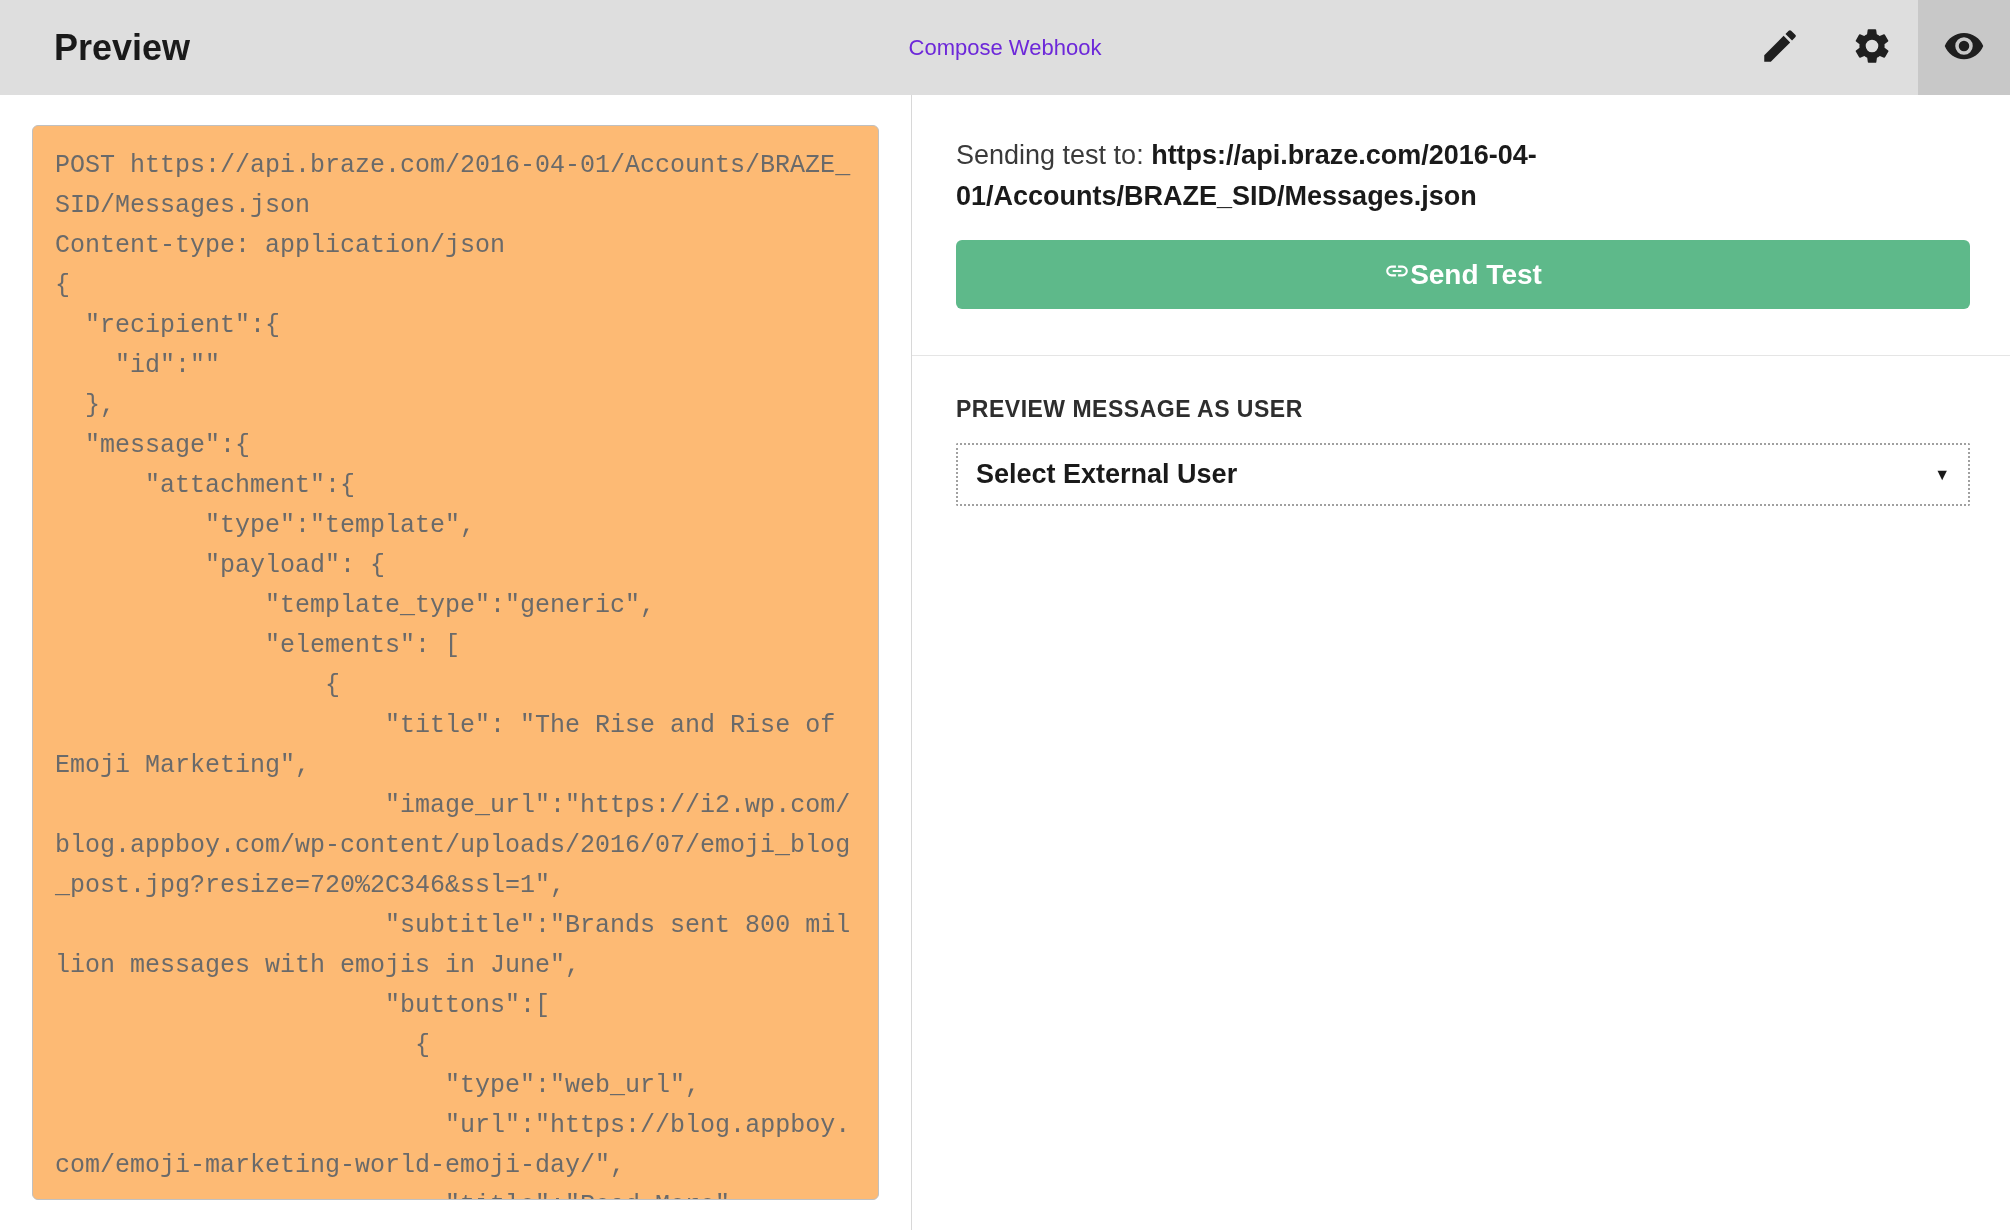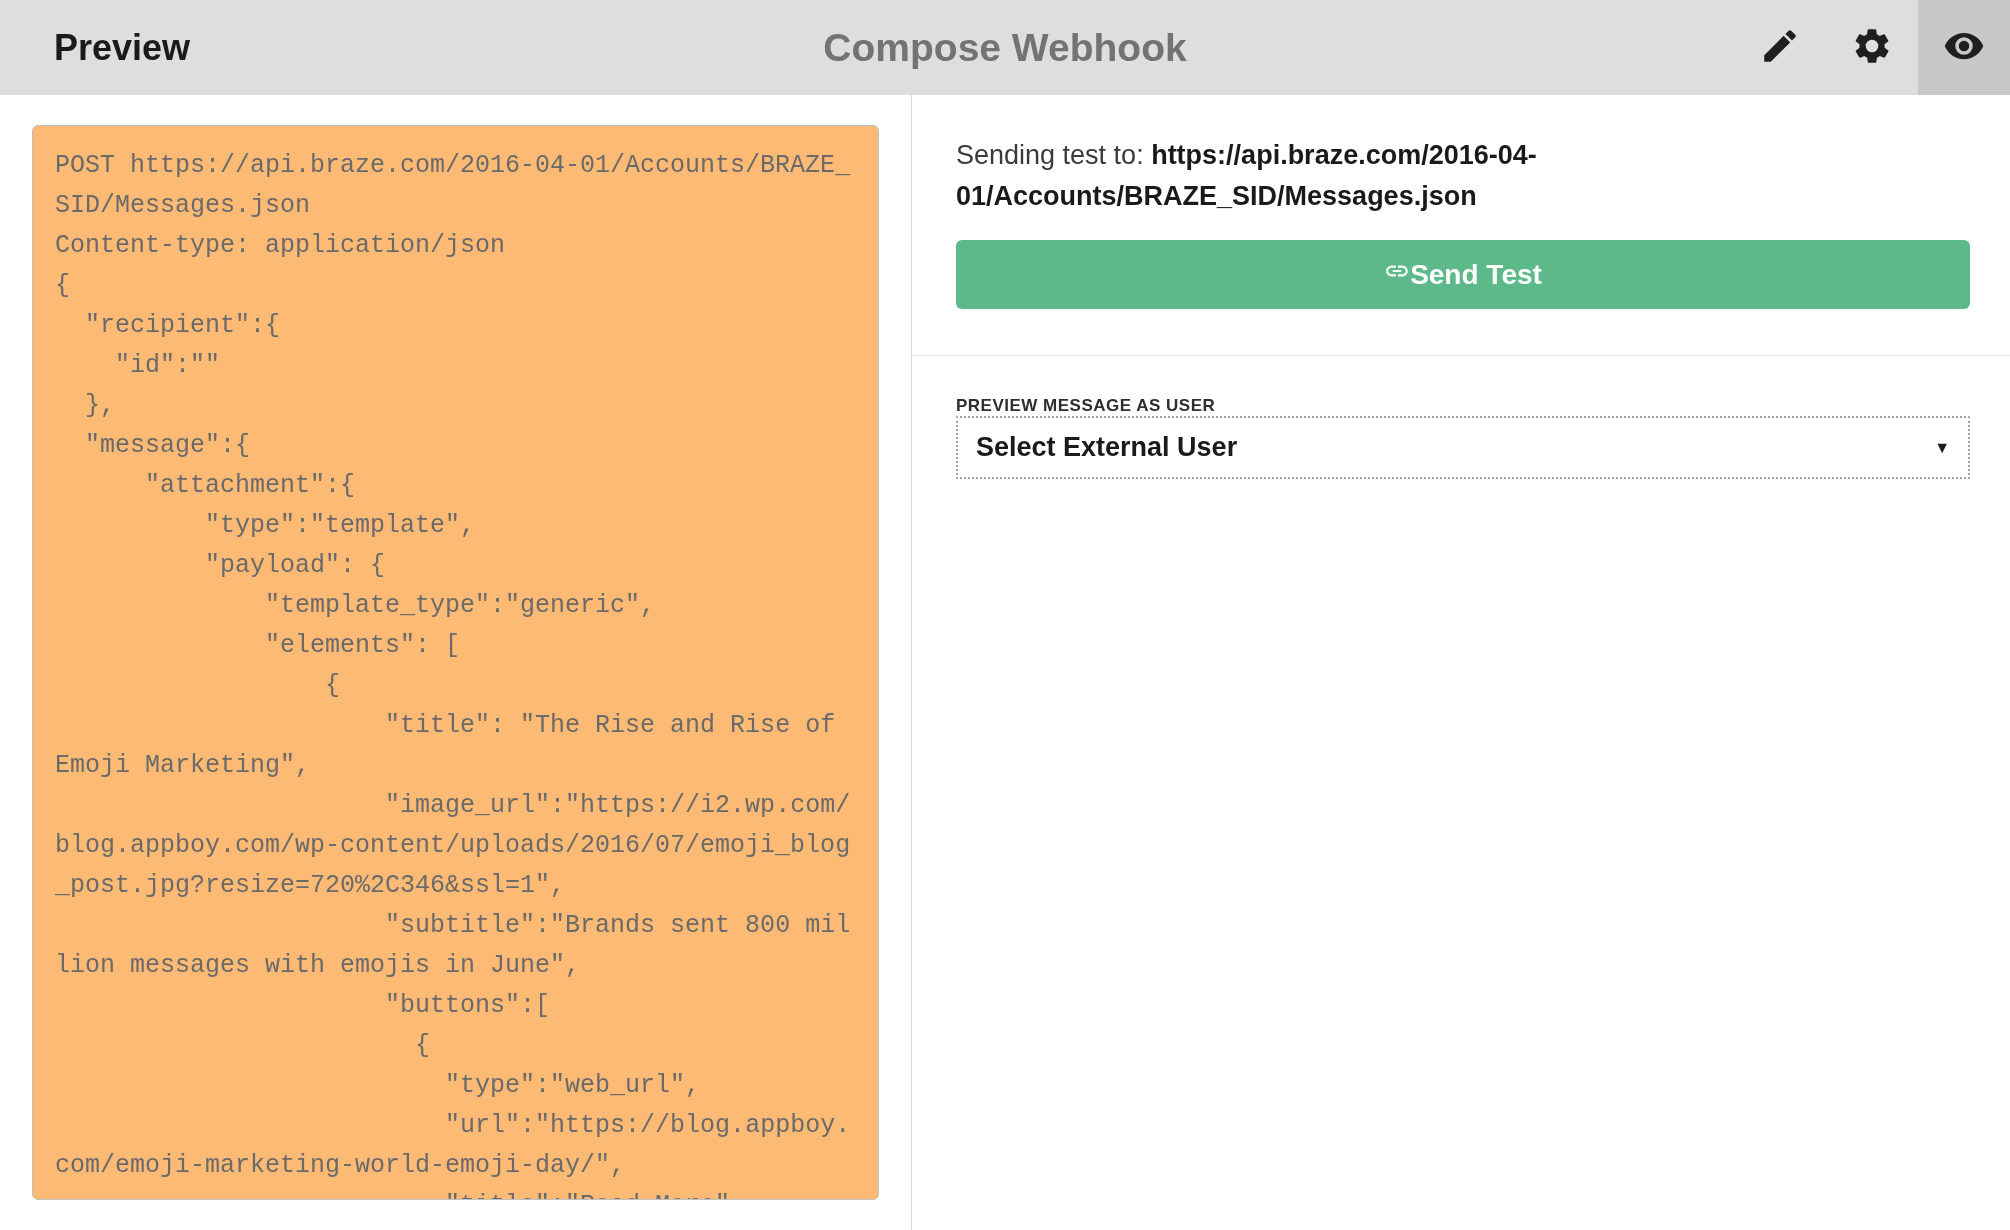--- a/index.html
+++ b/index.html
@@ -29,23 +29,23 @@
     .header-left {
       font-size: 36px;
       font-weight: 700;
       color: #1a1a1a;
     }
     
     .header-center {
       position: absolute;
       left: 50%;
       transform: translateX(-50%);
-      font-size: 39px;
-      font-weight: 700;
-      color: #737373;
+      font-size: 22px;
+      font-weight: 400;
+      color: #6d28d9;
     }
     
     .header-right {
       display: flex;
       align-items: center;
       height: 100%;
     }
     
     .header-icon {
       width: 92px;
@@ -132,24 +132,25 @@
       fill: #ffffff;
     }
     
     .divider {
       height: 1px;
       background: #e5e5e5;
       margin: 0 -44px 40px -44px;
     }
     
     .section-label {
-      font-size: 17px;
+      font-size: 23px;
       font-weight: 700;
       letter-spacing: 0.5px;
       color: #2e2e2e;
+      margin-bottom: 20px;
     }
     
     .user-select {
       width: 100%;
       border: 2px dotted #a0a0a0;
       border-radius: 2px;
       padding: 14px 18px;
       font-size: 27px;
       font-weight: 600;
       color: #1a1a1a;

